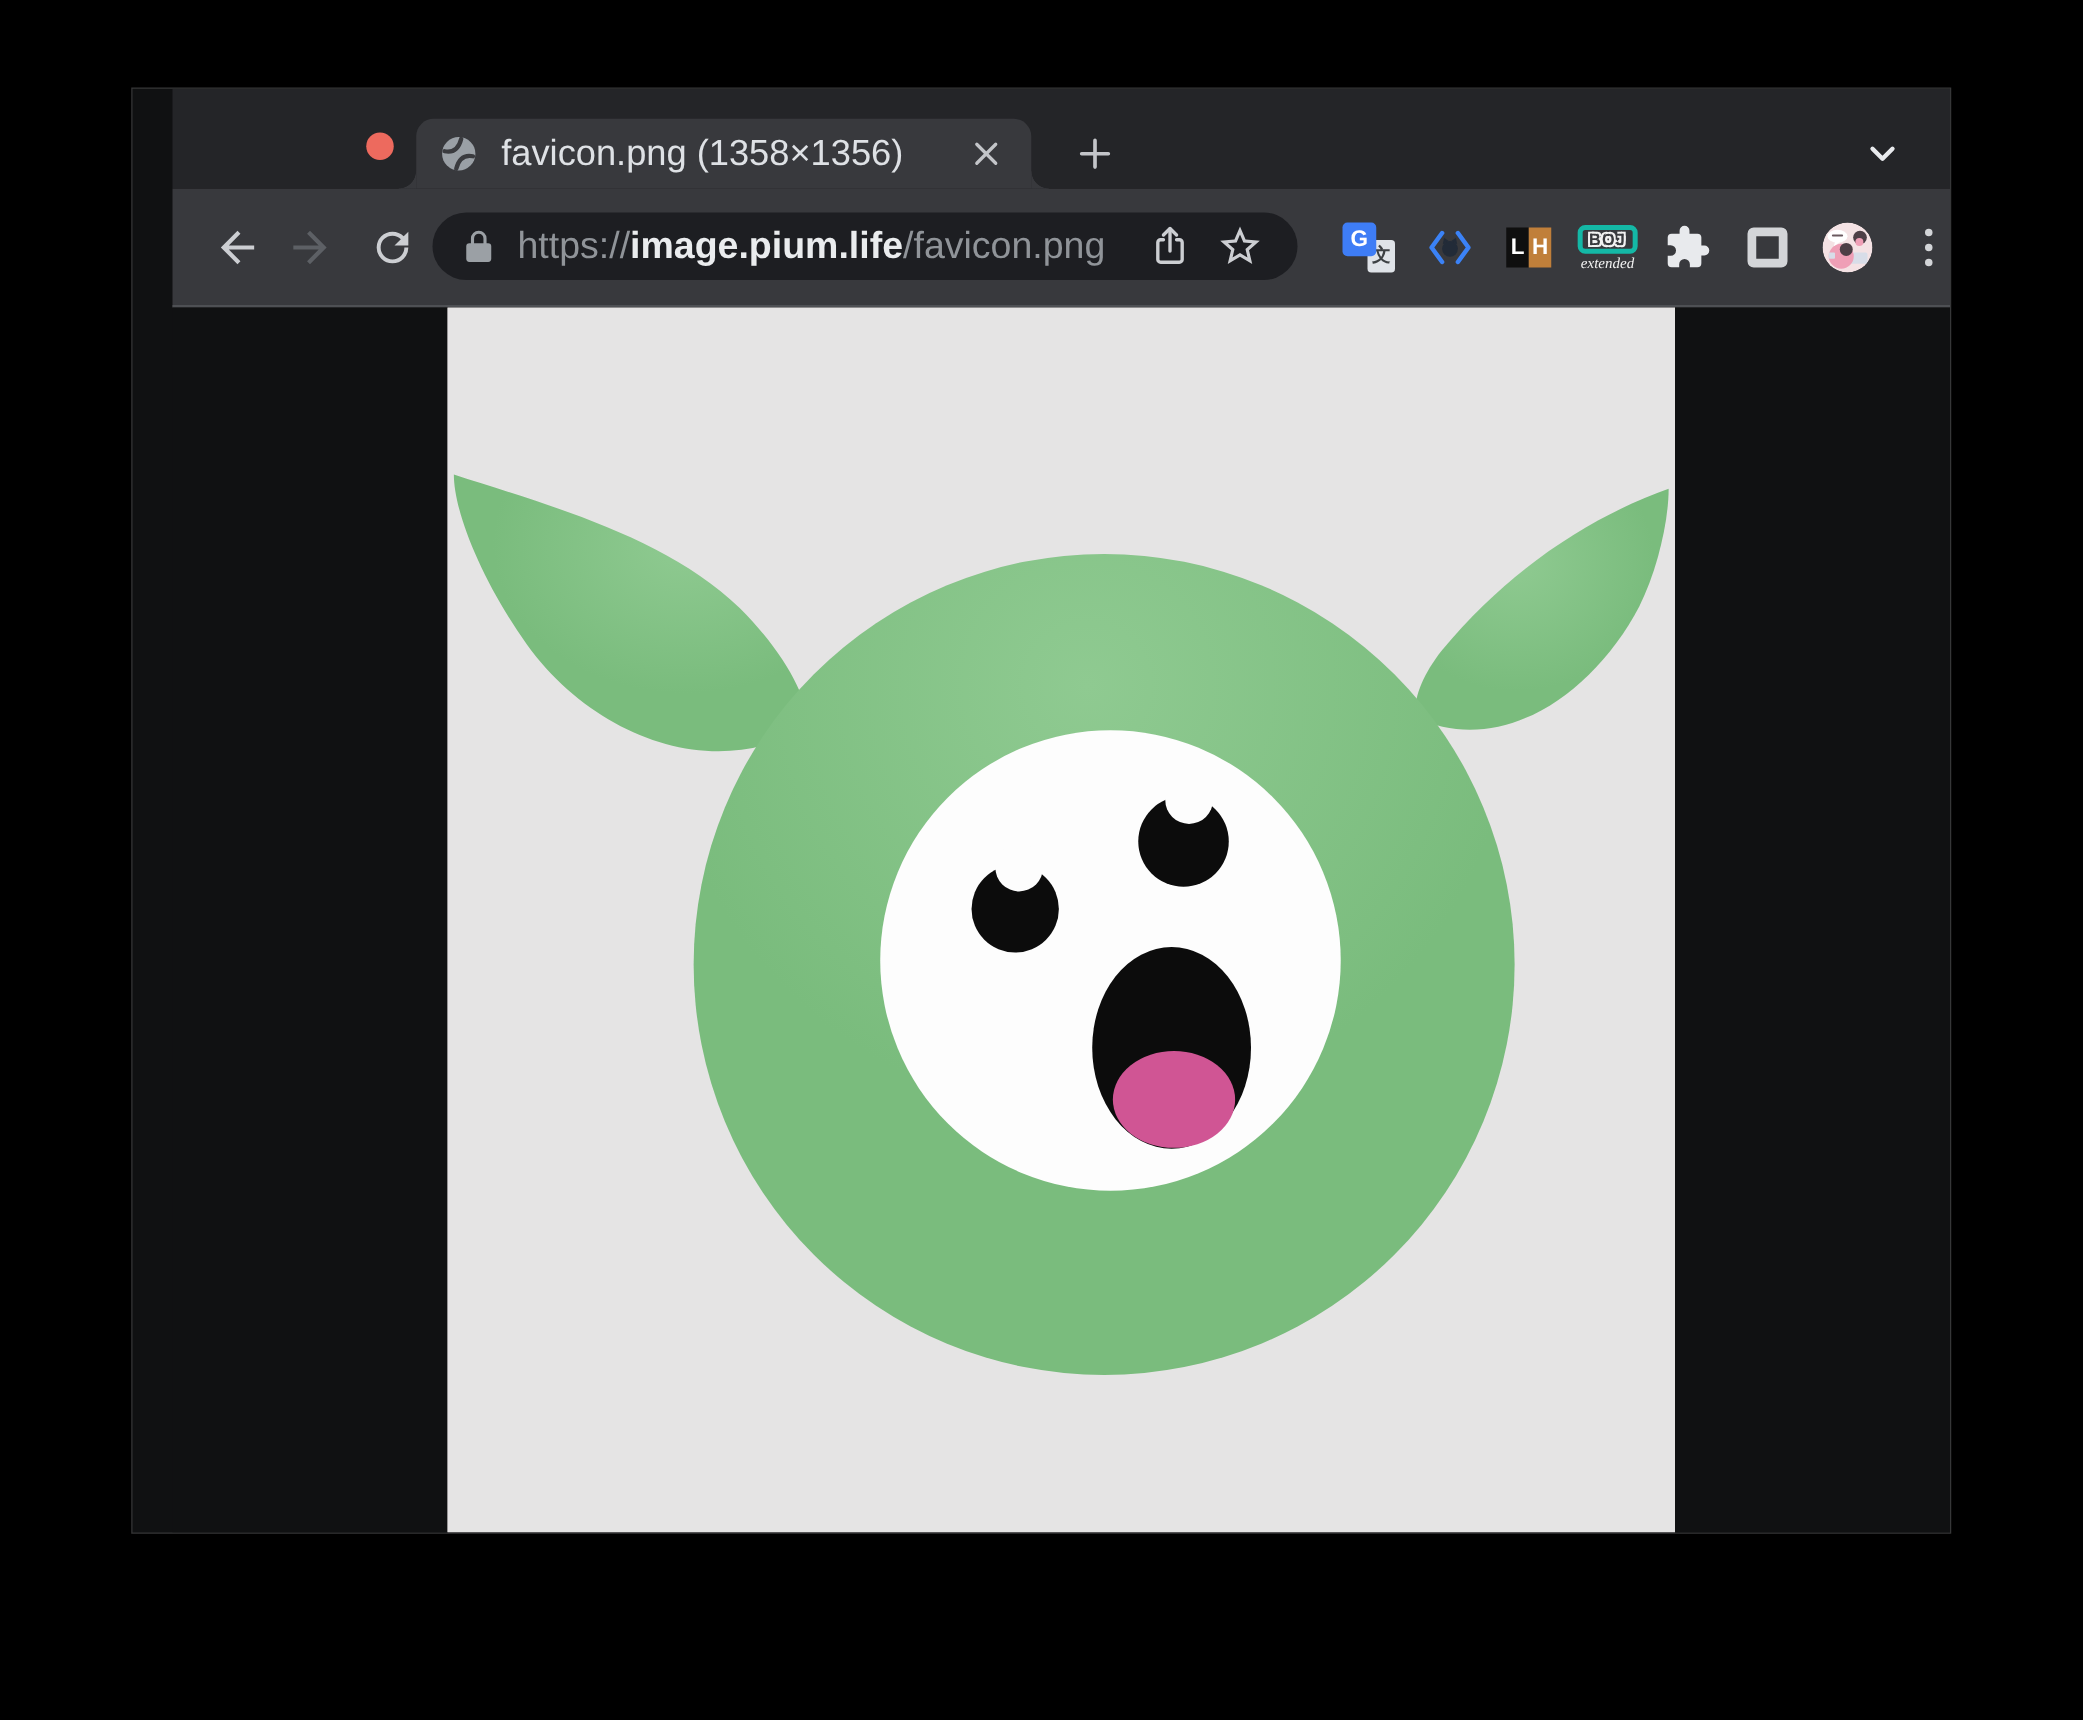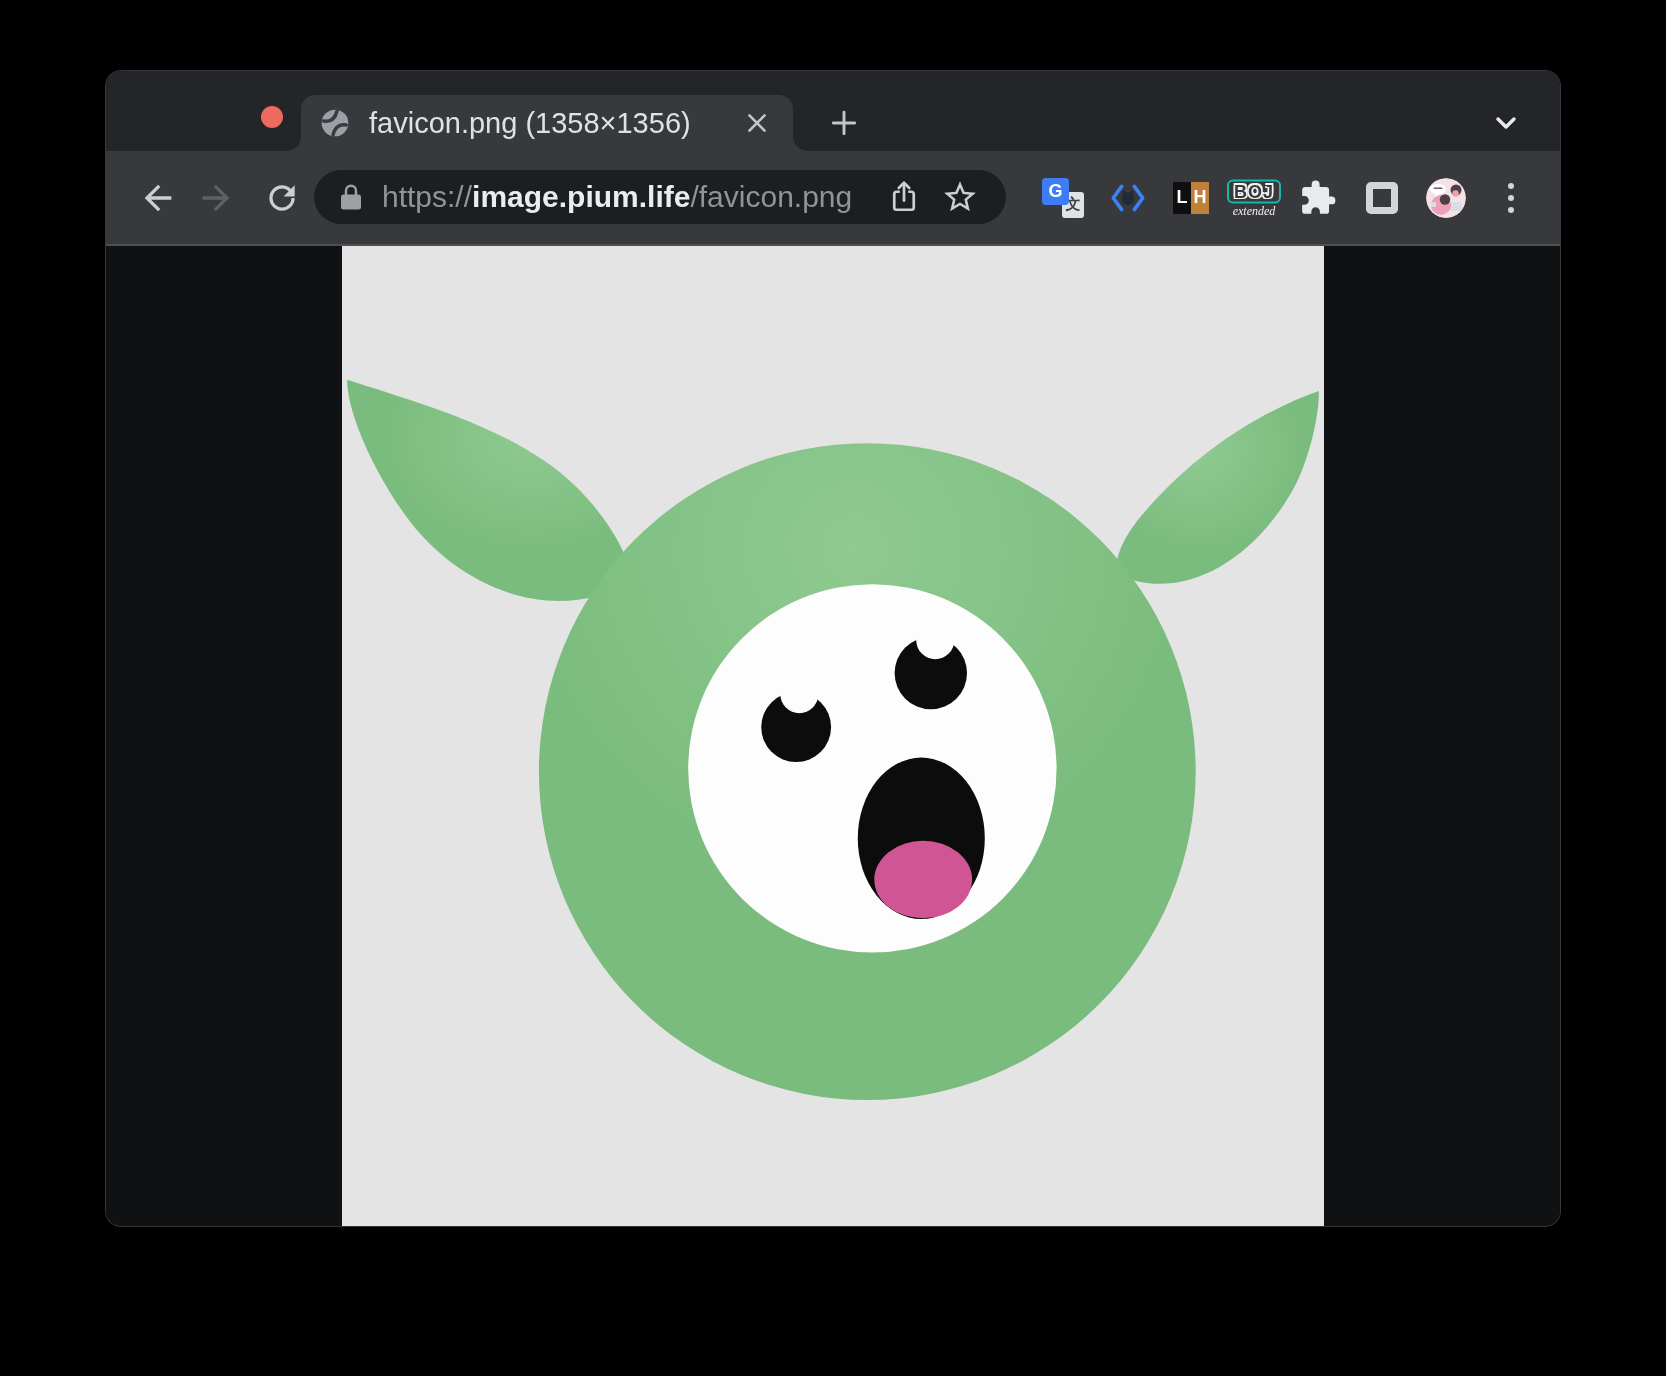--- a/index.html
+++ b/index.html
@@ -1,23 +1,24 @@
 <!DOCTYPE html>
 <html style="--c-outer-bg: #000000; --c-frame: #242528; --c-toolbar: #38393d; --c-toolbar-edge: #4e5054; --c-pill: #1d1e22; --c-content-bg: #101112; --c-image-bg: #e5e4e4; --c-icon: #ccced2; --c-icon-dim: #5d6065; --c-url-dim: #909499; --c-url-host: #eaecee; --c-tab-title: #dee1e5; --c-traffic-red: #ed6a5e; --c-traffic-yellow: #f5bf4f; --c-traffic-green: #61c554; --c-green: #7abc7d; --c-green-light: #8fca91; --c-face: #fdfdfd; --c-ink: #0c0c0c; --c-tongue: #d05594; --c-translate-blue: #3e7df6; --c-lh-black: #0f0f0f; --c-lh-orange: #c07f3a; --c-ext-blue: #3b82f6;"><head>
 <meta charset="utf-8">
 <style>
   * { margin:0; padding:0; box-sizing:border-box; }
   html,body { width:1666px; height:1376px; }
   body { background:var(--c-outer-bg,#000); font-family:"Liberation Sans", sans-serif; overflow:hidden; }
 
   .window{
     position:absolute; left:105px; top:70px; width:1456px; height:1157px;
-    border-radius:16px; overflow:hidden;
+    border-radius:0; overflow:hidden;
     border:1px solid rgba(255,255,255,.16);
     background:var(--c-content-bg,#101112);
+    padding-left:32px;
   }
 
   
   .tabstrip{ position:relative; height:80px; background:var(--c-frame,#242528); }
   .traffic{ position:absolute; top:105px; width:22px; height:22px; border-radius:50%; }
   .traffic.red{ left:155px; background:var(--c-traffic-red,#ed6a5e); }
   .traffic.yellow{ left:196px; background:var(--c-traffic-yellow,#f5bf4f); }
   .traffic.green{ left:237px; background:var(--c-traffic-green,#61c554); }
   .traffic{ top:35px; } 
 
@@ -75,22 +76,22 @@
   .translate-g{ position:absolute; left:0; top:0; width:27px; height:27px; background:var(--c-translate-blue,#3e7df6); border-radius:4px;
     display:flex; align-items:center; justify-content:center; color:#fff; font-size:18px; font-weight:bold; }
 
   .lh-wrap{ display:flex; }
   .lh-wrap div{ width:18px; height:32px; display:flex; align-items:center; justify-content:center; color:#fff; font-weight:bold; font-size:18px; }
   .lh-l{ background:var(--c-lh-black,#0f0f0f); }
   .lh-h{ background:var(--c-lh-orange,#c07f3a); }
 
   .boj-wrap{ text-align:center; line-height:1; }
   .boj-label{
-    display:inline-block; border:2px solid #14b8a6; border-radius:6px; padding:1px 5px;
-    font-size:18px; font-weight:900; letter-spacing:1px; color:var(--c-toolbar,#38393d);
+    display:inline-block; border:4px solid #14b8a6; border-radius:6px; padding:1px 5px;
+    font-size:13px; font-weight:900; letter-spacing:1px; color:var(--c-toolbar,#38393d);
     text-shadow:-1.5px -1.5px 0 #f2f2f2, 1.5px -1.5px 0 #f2f2f2, -1.5px 1.5px 0 #f2f2f2, 1.5px 1.5px 0 #f2f2f2;
   }
   .boj-sublabel{ display:block; font-family:Liberation Serif, serif; font-style:italic; font-size:12px; color:#f2f2f2; margin-top:1px; }
 
   .sidepanel-sq{ width:32px; height:32px; border:7px solid #d3d5d8; border-radius:5px; }
 
   .avatar{ width:40px; height:40px; border-radius:50%; overflow:hidden; }
 
   .kebab{ display:flex; flex-direction:column; gap:6px; }
   .kebab span{ width:6px; height:6px; border-radius:50%; background:#d3d5d8; }

